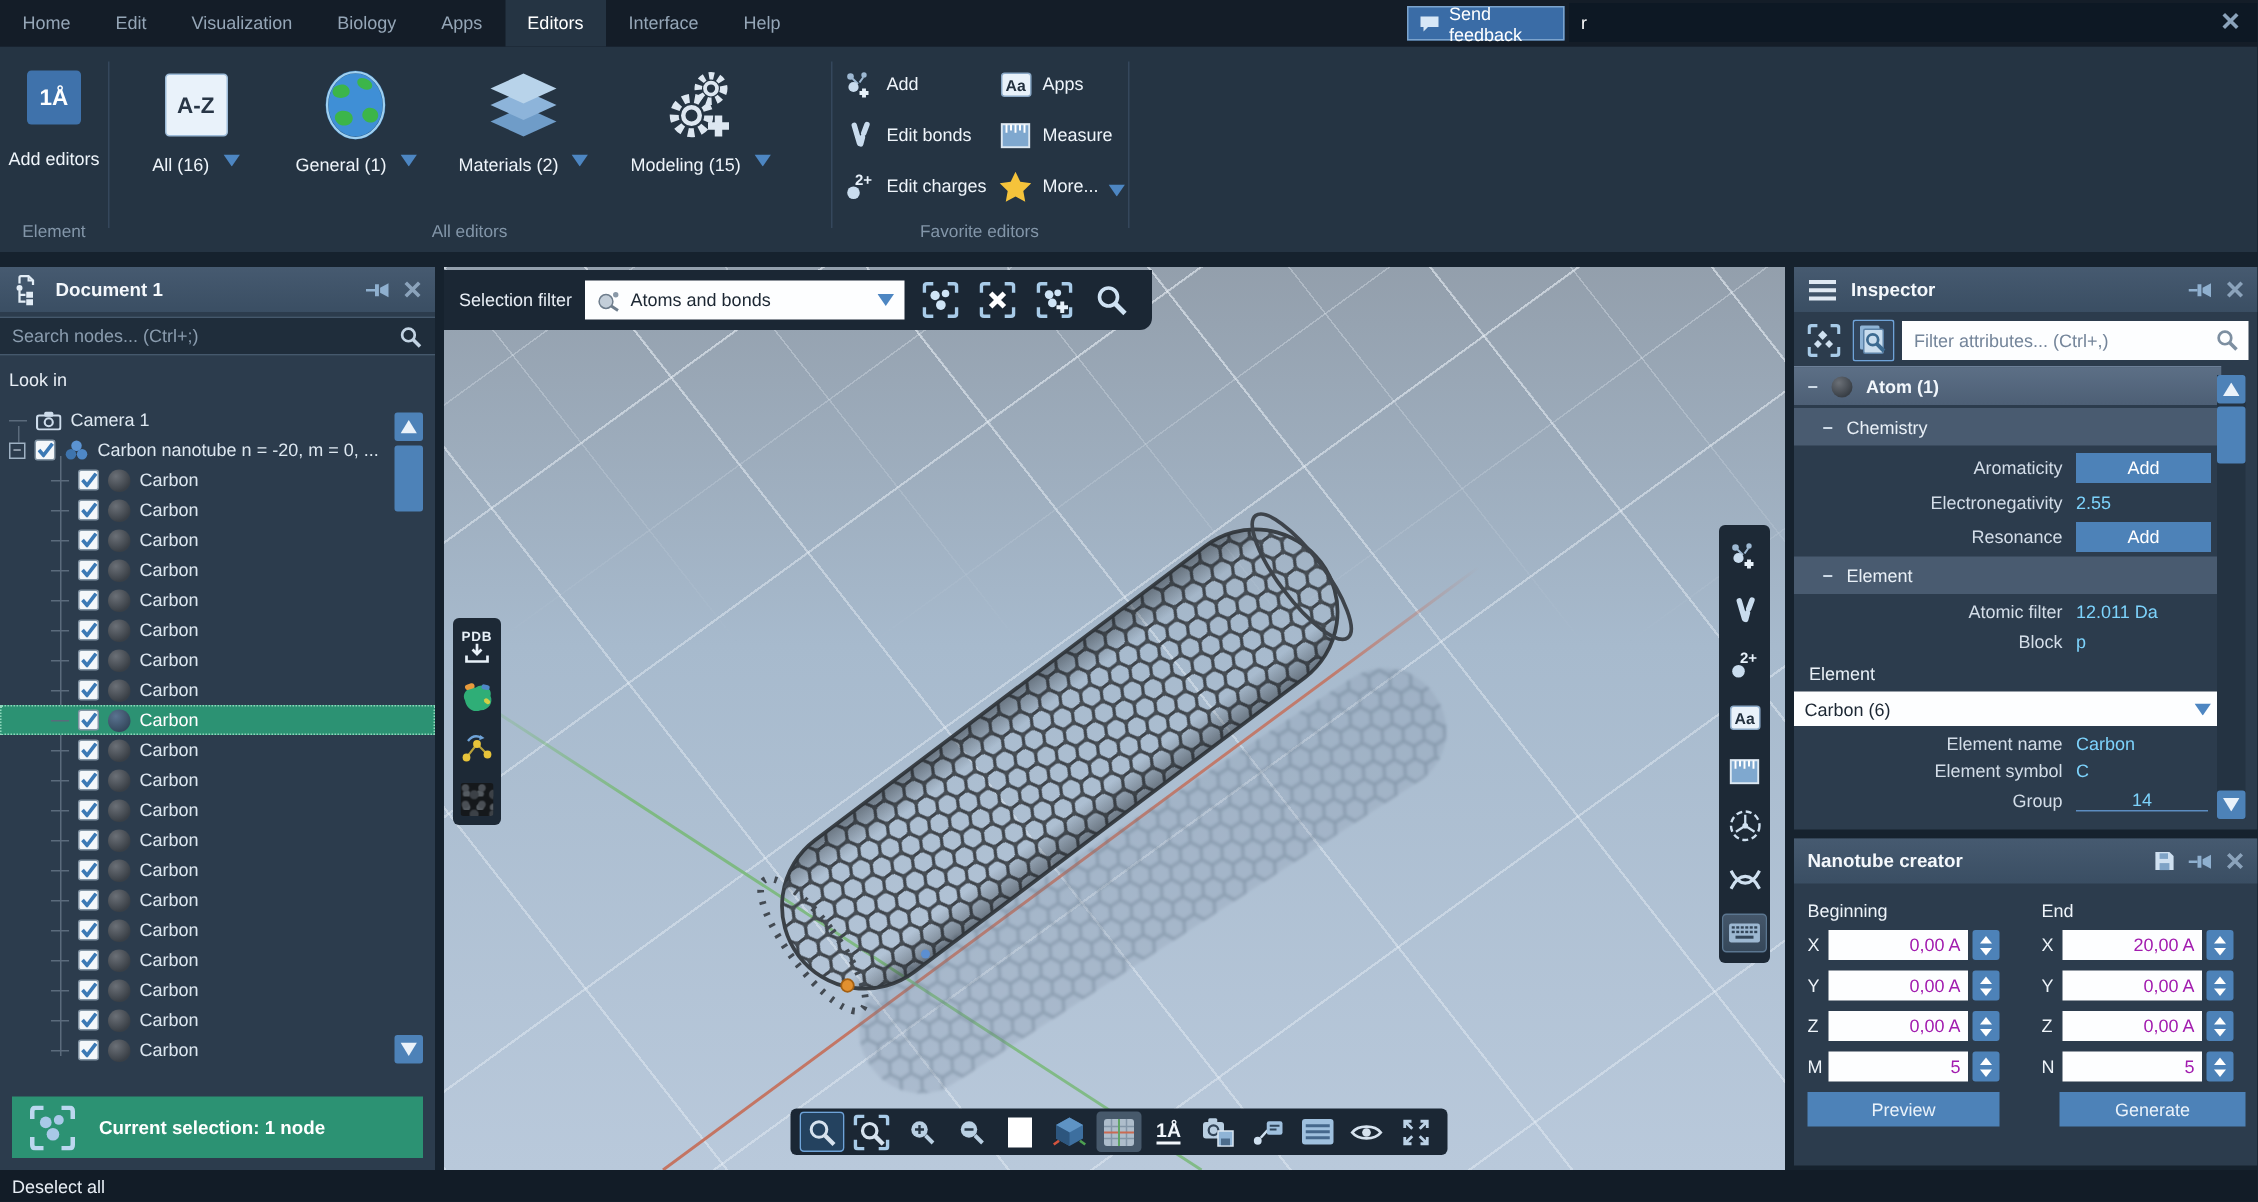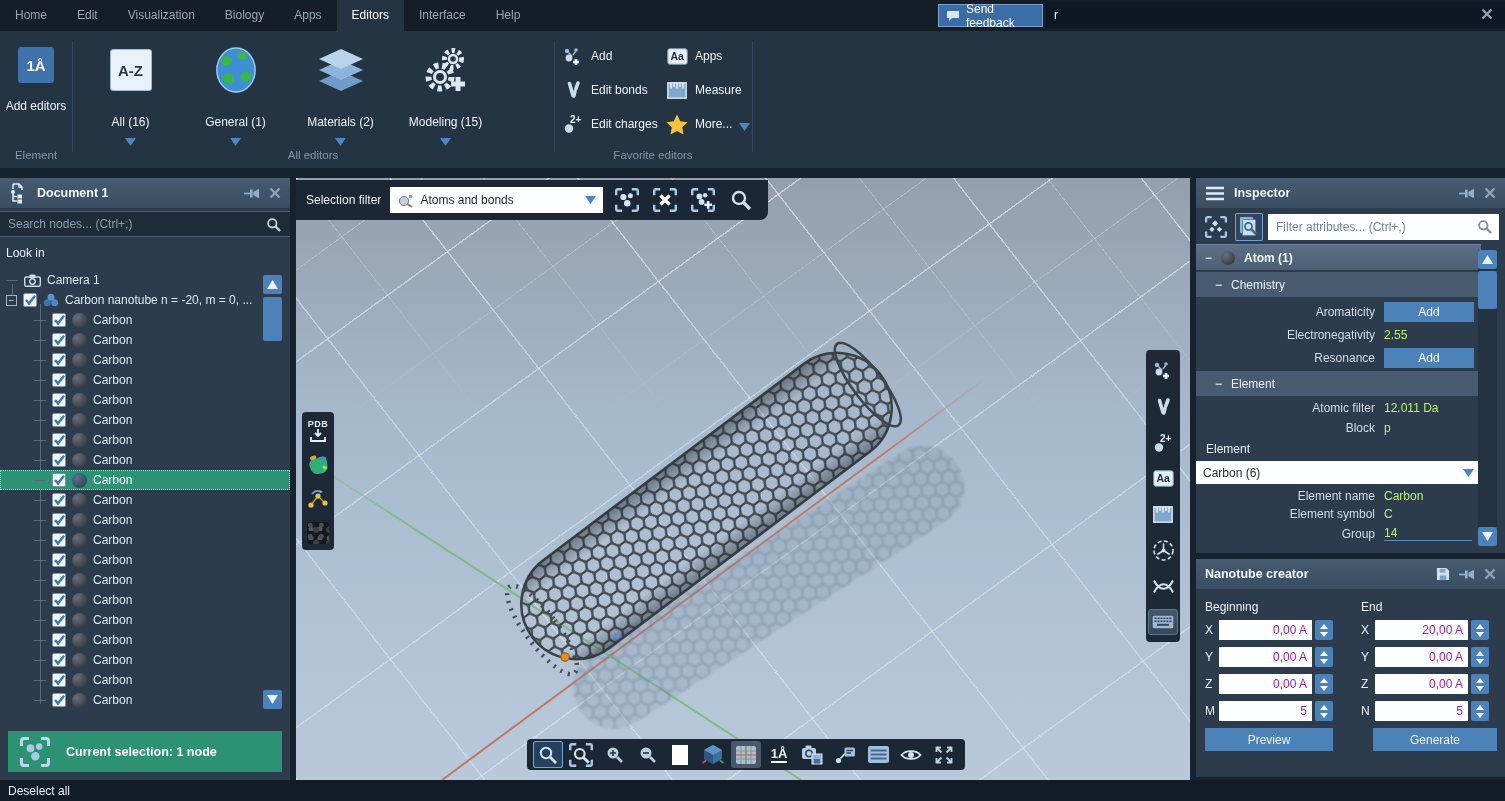--- a/index.html
+++ b/index.html
@@ -20,21 +20,21 @@
 
 #ribbon { position:absolute; left:0; top:31px; right:0; height:137px; background:#253443; }
 .rdiv { position:absolute; top:10px; bottom:16px; width:1px; background:#35475c; }
 .glab { position:absolute; bottom:7px; font-size:11.5px; color:#8396a9; text-align:center; }
 #addeditors { position:absolute; left:0; top:0; width:72px; display:flex; flex-direction:column; align-items:center; padding-top:16px; }
 #addeditors .bigicon { width:36px; height:36px; background:#3f72ab; border-radius:3px; display:flex; align-items:center; justify-content:center; font-weight:bold; font-size:15px; color:#fff; }
 #addeditors .alab { margin-top:16px; color:#eef4fa; }
 #ribbon-cats { position:absolute; left:78px; top:0; display:flex; }
 .rcat { display:flex; flex-direction:column; align-items:center; padding:10px 14px 0 14px; min-width:105px; }
 .rico { height:58px; display:flex; align-items:center; justify-content:center; }
-.rlab { display:flex; align-items:center; gap:9px; margin-top:16px; color:#eef4fa;flex-direction:column; }
+.rlab { display:flex; align-items:flex-start; gap:9px; margin-top:4px; color:#eef4fa; }
 .azbox { display:inline-flex; width:42px; height:42px; background:#e9f2fa; border:1px solid #9dbbd8; border-radius:3px; color:#2a3razor645; color:#283646; font-weight:bold; font-size:15px; align-items:center; justify-content:center; }
 #ribbon-favs { position:absolute; left:562px; top:8px; width:190px; height:102px; display:grid; grid-template-rows:repeat(3,1fr); grid-auto-flow:column; grid-template-columns:104px 1fr; }
 .fav { display:flex; align-items:center; gap:7px; color:#eef4fa; white-space:nowrap; }
 .fico { width:22px; display:flex; justify-content:center; }
 
 
 .panel { position:absolute; background:#2c3c4d; }
 .phead { height:30px; background:linear-gradient(#465a70,#3a4e63); display:flex; align-items:center; padding:0 9px; gap:9px; }
 .phead .ttl { font-weight:bold; font-size:12.5px; color:#f4f8fc; flex:1; }
 .hic { display:flex; align-items:center; }
@@ -100,21 +100,21 @@
 #fattr { flex:1; height:26px; background:#fdfeff; position:relative; display:flex; align-items:center; }
 #fattr input { flex:1; border:0; outline:none; background:transparent; color:#5d6e7f; padding:0 26px 0 8px; font:12px "Liberation Sans",sans-serif; }
 #fattr input::placeholder { color:#74859a; }
 #fattr .mg { position:absolute; right:6px; top:5px; }
 #icontent { position:absolute; left:0; right:24px; top:66px; bottom:4px; overflow:hidden; }
 .sech1 { height:26px; background:linear-gradient(#5c6f86,#4d5f75); border-top:1px solid #6d8098; display:flex; align-items:center; gap:9px; padding:0 9px; font-weight:bold; color:#f2f7fc; }
 .sech2 { height:25px; background:#495b70; margin-top:2px; display:flex; align-items:center; gap:9px; padding:0 9px 0 19px; color:#e9f0f7; }
 .mglyph { color:#cfdce8; font-weight:bold; }
 .irow { height:23px; display:flex; align-items:center; }
 .ilab { width:188px; text-align:right; color:#d3dde8; padding-right:9px; }
-.ival { color:#bef264; }
+.ival { color:#7dd3fc;text-align:center; }
 .addbtn { width:90px; height:20px; background:#4d82b8; color:#fff; display:flex; align-items:center; justify-content:center; }
 .elemlabrow { height:18px; display:flex; align-items:center; padding-left:10px; color:#e9f0f7; margin-top:3px; }
 .combo.full { height:23px; background:#fdfeff; color:#1c2733; margin:3px 0 2px; }
 .uline { display:inline-block; min-width:88px; border-bottom:1px solid #5c8cc0; }
 #inspscroll .track { position:absolute; right:8px; width:19px; background:#243342; }
 
 
 #creator { left:1196px; top:559px; width:309px; height:218px; }
 .colhead { color:#eef4fa; margin:11px 0 6px; }
 .colL { position:absolute; left:9px; top:30px; width:128px; }

